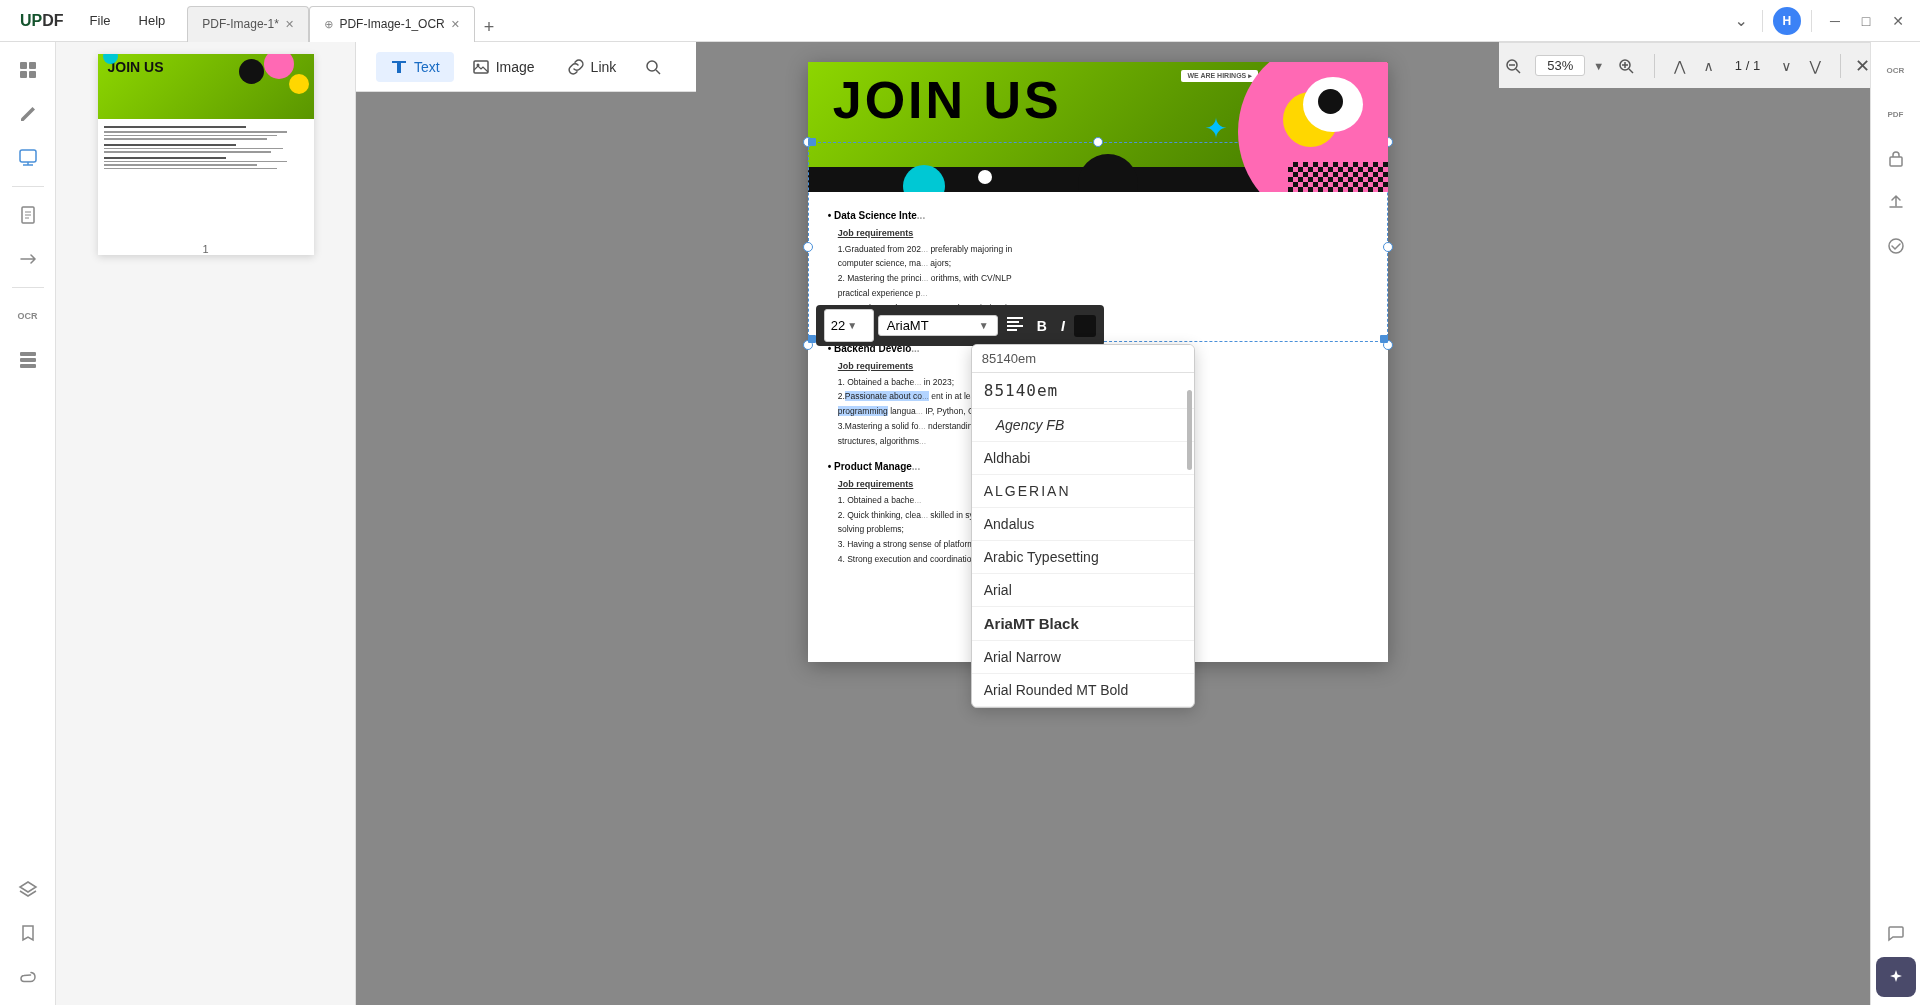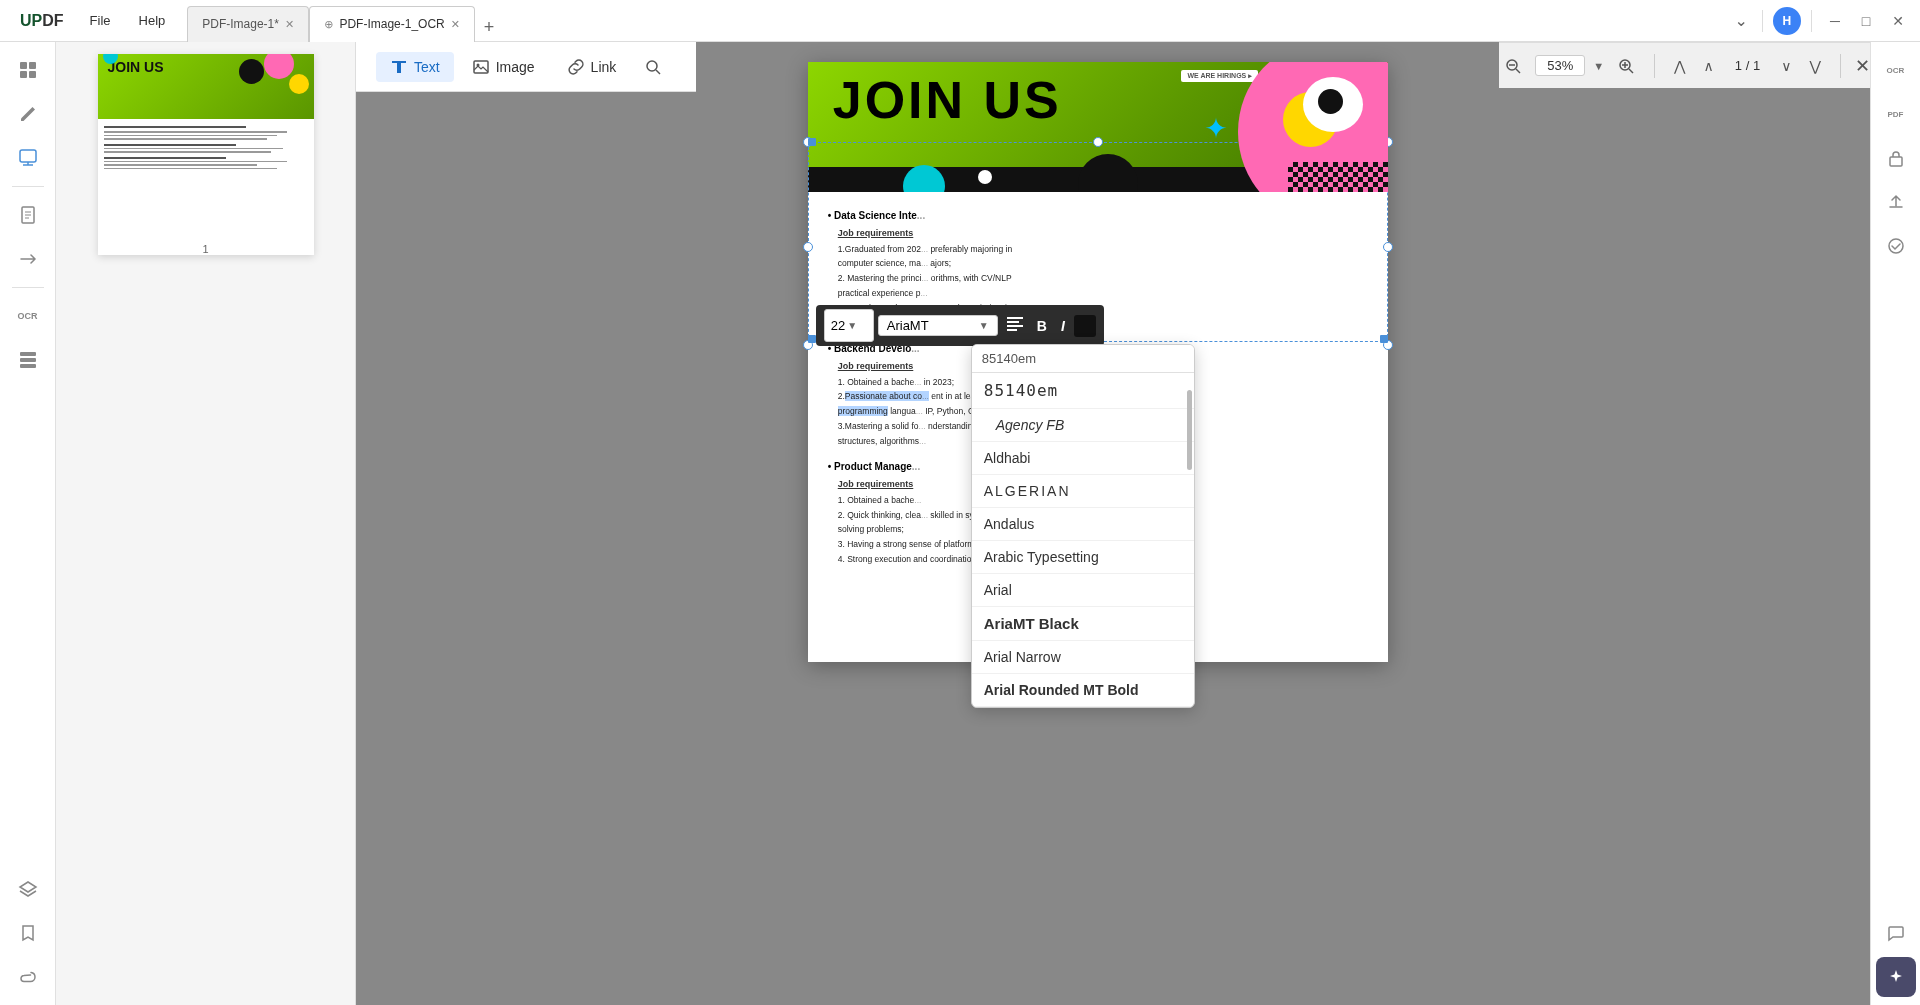--- a/index.html
+++ b/index.html
@@ -505,21 +505,21 @@
           <div class="font-list">
             <div class="font-item font-851oem">85140em</div>
             <div class="font-item font-agency">Agency FB</div>
             <div class="font-item font-aldhabi">Aldhabi</div>
             <div class="font-item font-algerian" style="letter-spacing:2px; font-variant:small-caps; font-weight:normal;">ALGERIAN</div>
             <div class="font-item font-andalus">Andalus</div>
             <div class="font-item font-arabic">Arabic Typesetting</div>
             <div class="font-item font-arial" style="font-family:Arial,sans-serif;">Arial</div>
             <div class="font-item font-arial-black" style="font-family:Arial,sans-serif; font-weight:900; font-size:15px;">AriaMT Black</div>
             <div class="font-item font-arial-narrow" style="font-family:Arial Narrow,Arial,sans-serif;">Arial Narrow</div>
-            <div class="font-item font-arial-rounded" style="font-weight:bold;">Arial Rounded MT Bold</div>
+            <div class="font-item font-arial-rounded" style="font-weight:normal;">Arial Rounded MT Bold</div>
           </div>
           
           <div style="position:absolute; right:2px; top:45px; width:5px; height:80px; background:#bbb; border-radius:3px;"></div>
         </div>
 
       </div>
     </div>
 
     <div class="bottom-toolbar">
       <button class="zoom-btn">

